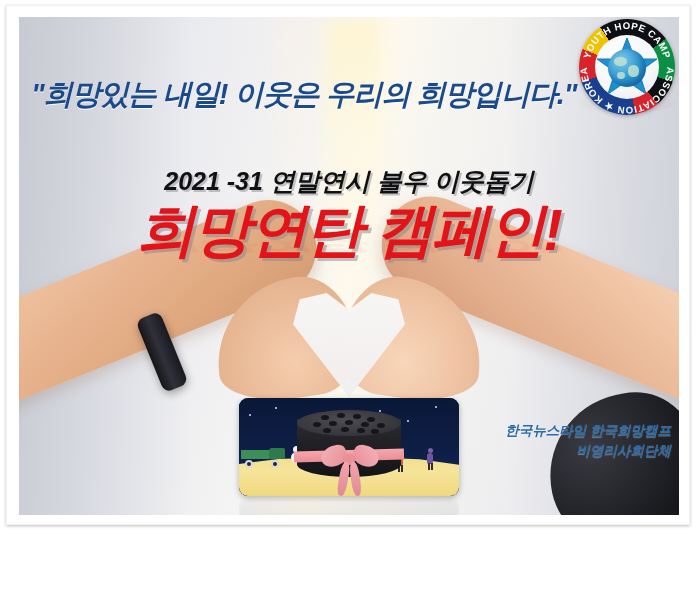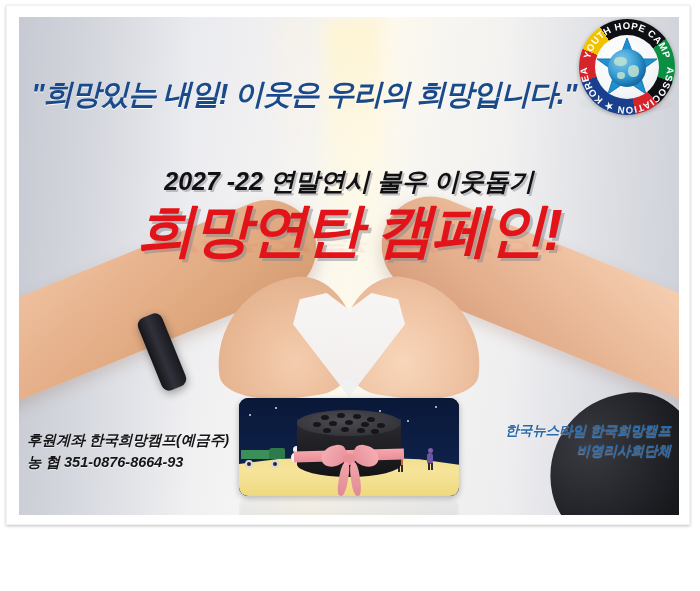--- a/index.html
+++ b/index.html
@@ -497,21 +497,21 @@
         <text>
           <textPath href="#arcTop" startOffset="50%" text-anchor="middle">YOUTH HOPE CAMP</textPath>
         </text>
         <text>
           <textPath href="#arcBot" startOffset="50%" text-anchor="middle">ASSOCIATION ★ KOREA</textPath>
         </text>
       </svg>
     </div>
     <div id="logo-reflect"></div>
 
-    <div id="subtitle">2027 -22 연말연시 불우 이웃돕기</div>
+    <div id="subtitle">2021 -31 연말연시 불우 이웃돕기</div>
     <div id="maintitle">희망연탄 캠페인!</div>
     <div id="maintitle-reflect">희망연탄 캠페인!</div>
 
     <div id="illustration">
       <div class="illu-sky"></div>
       <div class="star-dot" style="left:10px;top:16px;"></div>
       <div class="star-dot" style="left:36px;top:9px;"></div>
       <div class="star-dot" style="left:58px;top:26px;"></div>
       <div class="star-dot" style="left:140px;top:12px;"></div>
       <div class="star-dot" style="left:168px;top:22px;"></div>
@@ -583,24 +583,20 @@
         <div class="ribbon-band"></div>
         <div class="bow-loop" style="left:24px;top:36px;transform:rotate(-18deg);"></div>
         <div class="bow-loop" style="left:56px;top:36px;transform:rotate(18deg) scaleX(-1);"></div>
         <div class="bow-knot"></div>
         <div class="bow-tail" style="left:42px;top:52px;transform:rotate(10deg);"></div>
         <div class="bow-tail" style="left:54px;top:52px;transform:rotate(-8deg);"></div>
       </div>
     </div>
     <div id="illu-reflect"></div>
 
-    <div id="donation-block">
-      <span class="row">후원계좌   한국희망캠프(예금주)</span>
-      <span class="row">농   협  351-0876-8664-93</span>
-    </div>
 
     <div id="organizer-block">
       <span class="row">한국뉴스타임 한국희망캠프</span>
       <span class="row">비영리사회단체</span>
     </div>
 
   </div>
 </div>
 
 </body></html>

